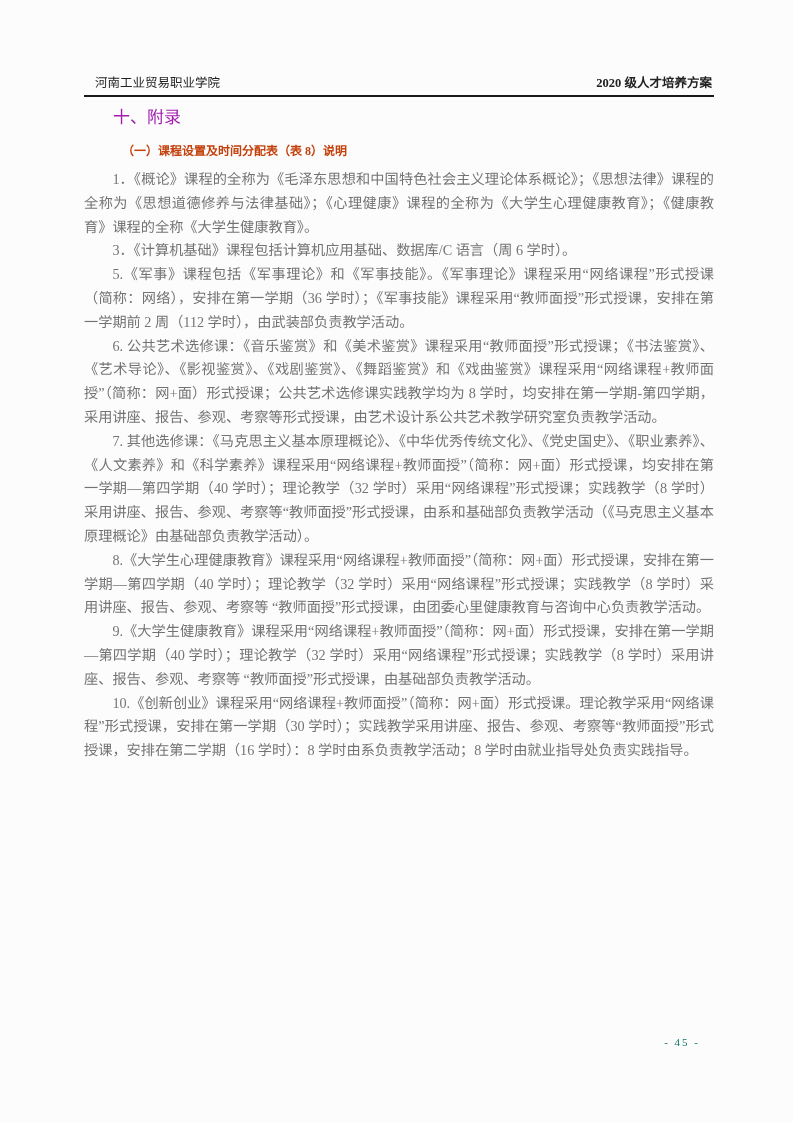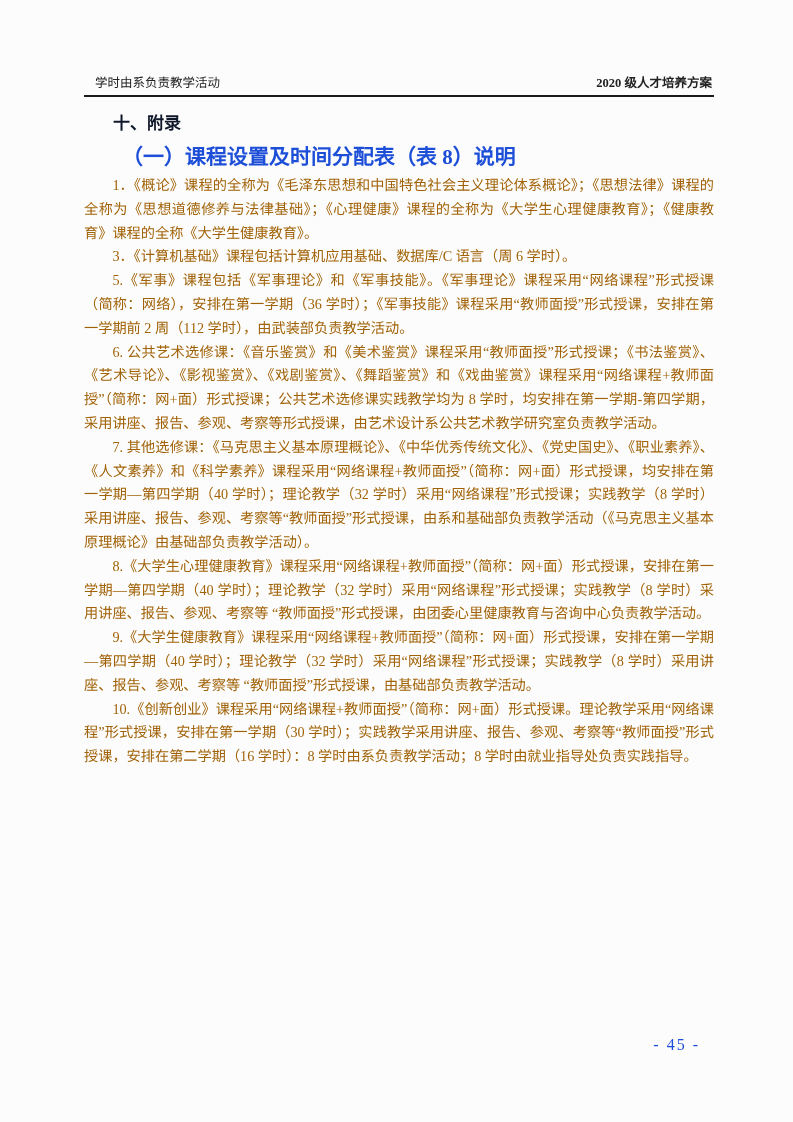--- a/index.html
+++ b/index.html
@@ -32,58 +32,58 @@
   }
   .header-left { padding-left: 11px; }
   .header-right { padding-right: 2px; font-weight: bold; }
   .content {
     position: absolute;
     left: 84px; top: 100px;
     width: 630px;
   }
   .h-section {
     font-size: 17px;
-    font-weight: bold;
+    font-weight: normal;
     line-height: 24px;
-    margin: 12px 0 0 29px;
-    color: #0f172a;
+    margin: 6px 0 0 29px;
+    color: #a21caf;
   }
   .h-subsection {
-    font-size: 21px;
+    font-size: 12px;
     font-weight: bold;
     line-height: 24px;
     margin: 9px 0 5px 38px;
-    color: #1d4ed8;
+    color: #c2410c;
   }
   .body-text p {
     margin: 0;
     font-size: 14.2px;
     line-height: 23.8px;
     text-align: justify;
     text-indent: 2em;
     word-break: break-all;
-    color: #a16207;
+    color: #737373;
   }
   .page-number {
     position: absolute;
     right: 93px;
     top: 1036px;
-    font-size: 16px;
-    color: #1d4ed8;
+    font-size: 11px;
+    color: #0f766e;
     letter-spacing: 2px;
   }
 </style>
 </head>
 <body>
 
 <div class="page">
 
   <div class="header">
     <div class="header-row">
-      <span class="header-left">学时由系负责教学活动</span>
+      <span class="header-left">河南工业贸易职业学院</span>
       <span class="header-right">2020 级人才培养方案</span>
     </div>
   </div>
 
   <div class="content">
     <div class="h-section">十、附录</div>
     <div class="h-subsection">（一）课程设置及时间分配表（表 8）说明</div>
 
     <div class="body-text">
       <p>1．《概论》课程的全称为《毛泽东思想和中国特色社会主义理论体系概论》；《思想法律》课程的全称为《思想道德修养与法律基础》；《心理健康》课程的全称为《大学生心理健康教育》；《健康教育》课程的全称《大学生健康教育》。</p>

